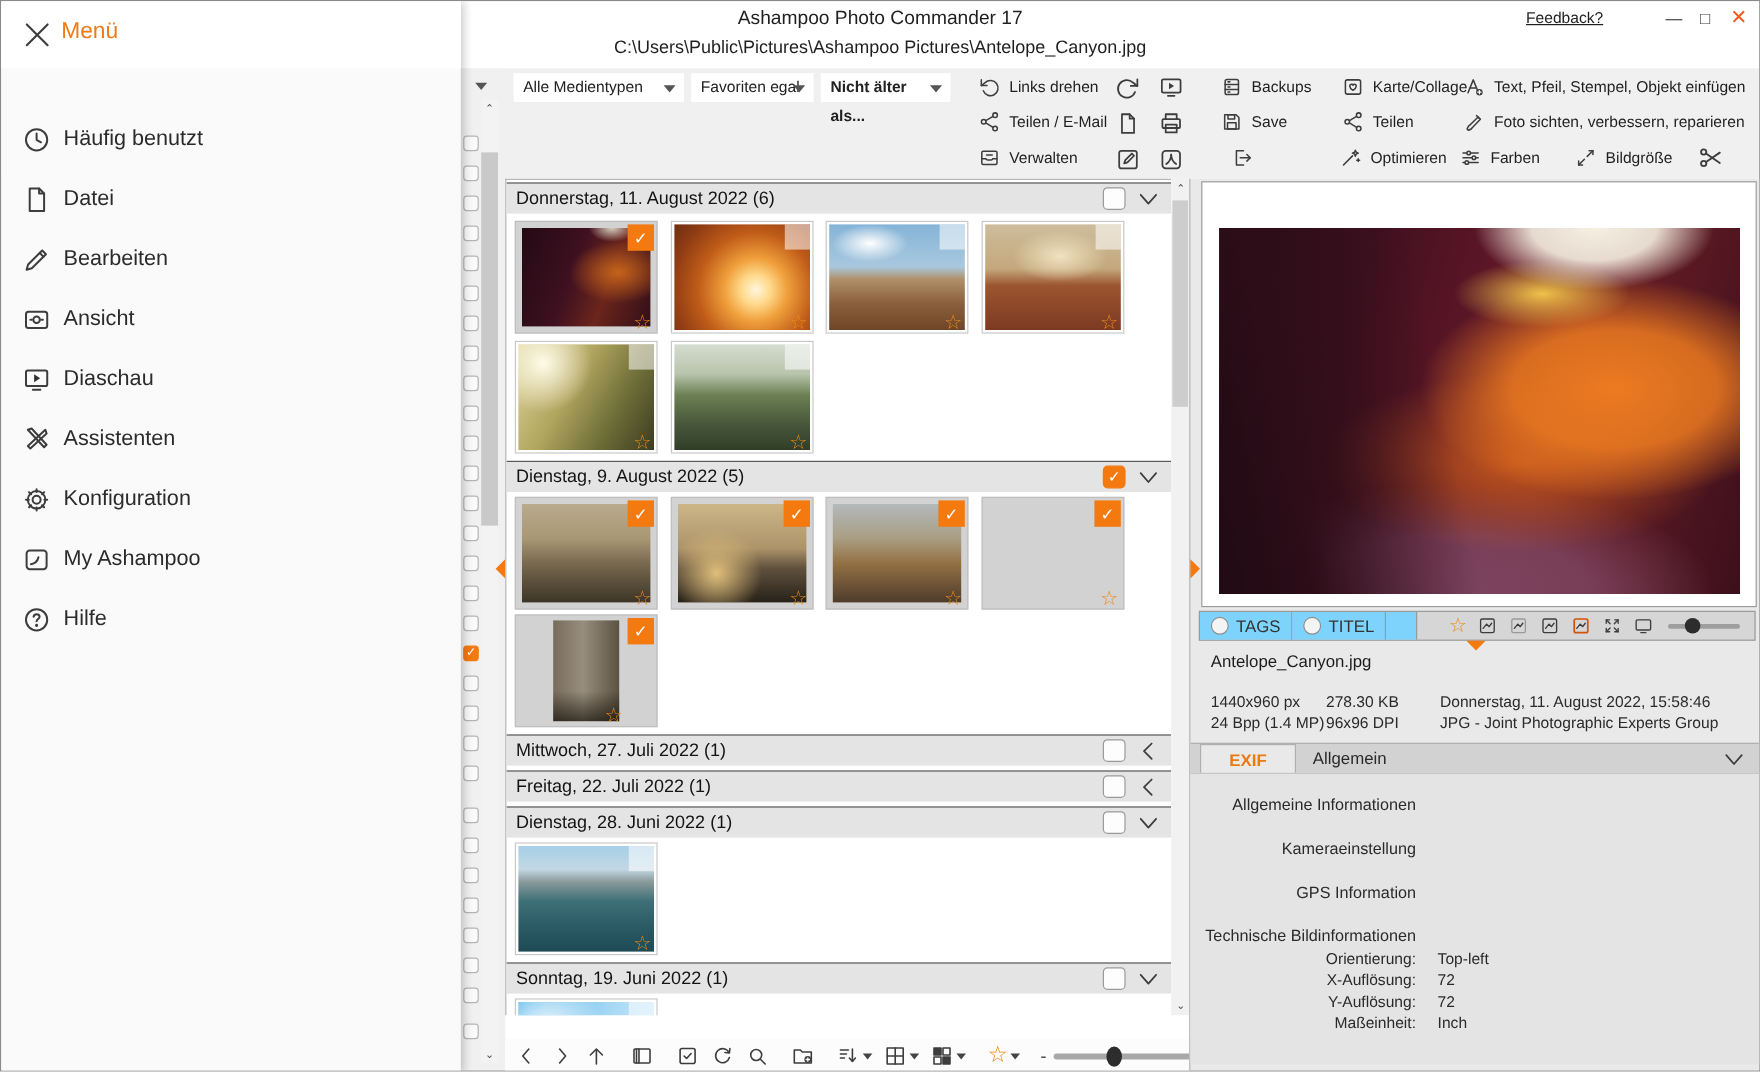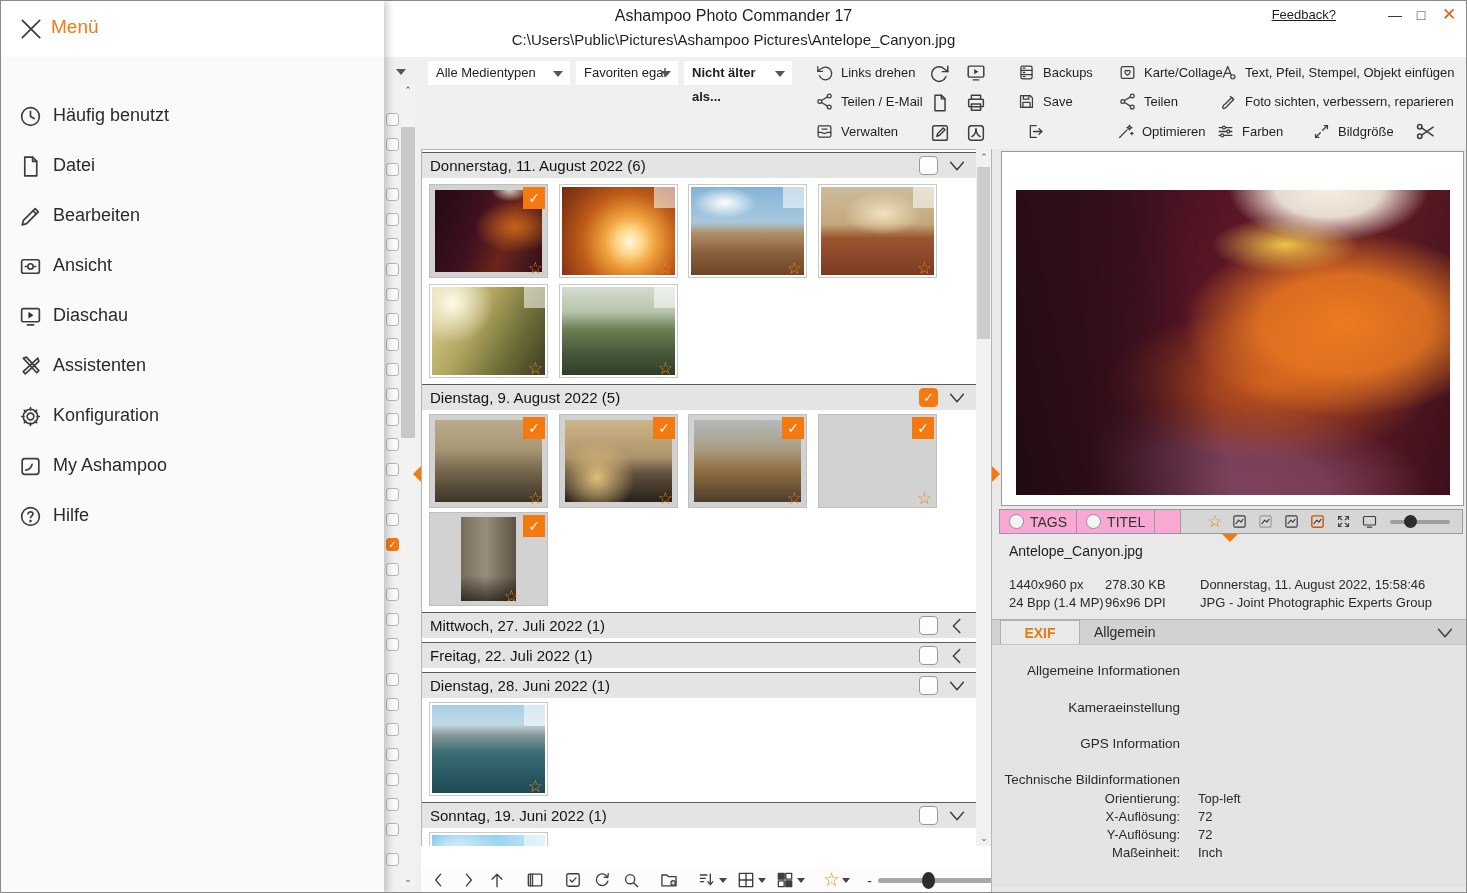--- a/index.html
+++ b/index.html
@@ -94,21 +94,21 @@
       radial-gradient(ellipse 26% 14% at 62% 18%,#f0c24a 0%,rgba(240,194,74,0) 65%),
       linear-gradient(78deg,#200a13 0%,#2c0d18 16%,rgba(44,13,24,0) 44%),
       radial-gradient(ellipse 52% 42% at 76% 44%,#ec7a20 0%,rgba(236,122,32,.85) 38%,rgba(236,122,32,0) 72%),
       radial-gradient(ellipse 55% 35% at 58% 64%,#c2571d 0%,rgba(194,87,29,0) 70%),
       radial-gradient(ellipse 70% 42% at 45% 100%,#7d4460 0%,rgba(125,68,96,.85) 38%,rgba(125,68,96,0) 72%),
       linear-gradient(105deg,#2b0d18 0%,#401020 25%,#5c1626 45%,#6e2026 62%,#3c0f1c 100%);}
   #handle-right{position:absolute;left:0px;top:317px;width:0;height:0;border-top:8px solid transparent;border-bottom:8px solid transparent;border-left:8px solid #f4790f;cursor:pointer;}
 
   #rp-lower{position:absolute;left:0;top:360px;right:0;bottom:0;}
   #tagsbar{position:absolute;left:7px;top:0;right:5px;height:25px;background:#d6d6d6;border:1px solid #9a9a9a;box-sizing:border-box;display:flex;align-items:center;}
-  .seg{height:23px;background:#f9a8d4;border-right:1px solid #9a9a9a;display:flex;align-items:center;gap:6px;padding:0 9px;box-sizing:border-box;font-size:14px;color:#333;cursor:pointer;}
+  .seg{height:23px;background:#7dd3fc;border-right:1px solid #9a9a9a;display:flex;align-items:center;gap:6px;padding:0 9px;box-sizing:border-box;font-size:14px;color:#333;cursor:pointer;}
   .radio{width:13px;height:13px;border:1px solid #8f8f8f;border-radius:50%;background:#f4f4f4;}
   #fiticons{display:flex;align-items:center;gap:9px;margin-left:26px;}
   .fit{width:17px;height:17px;cursor:pointer;}
   #pv-slider{position:relative;flex:1;height:4px;background:#9e9e9e;border-radius:2px;margin:0 12px 0 12px;}
   #pv-slider .knob{position:absolute;left:14px;top:-5px;width:13px;height:13px;border-radius:50%;background:#2d2d2d;}
   #tab-marker{position:absolute;left:230px;top:25px;width:0;height:0;border-left:8px solid transparent;border-right:8px solid transparent;border-top:8px solid #f4790f;}
 
   #filename{position:absolute;left:17px;top:34px;font-size:14px;color:#1d1d1d;}
   .inf{position:absolute;font-size:13px;color:#2a2a2a;white-space:nowrap;}
 

